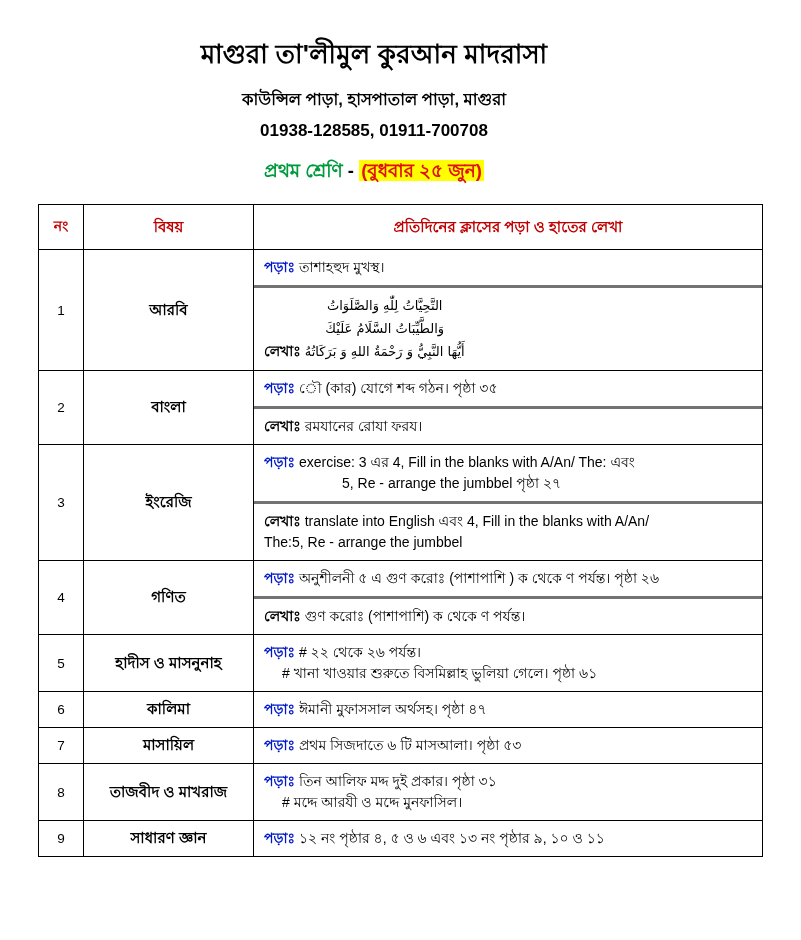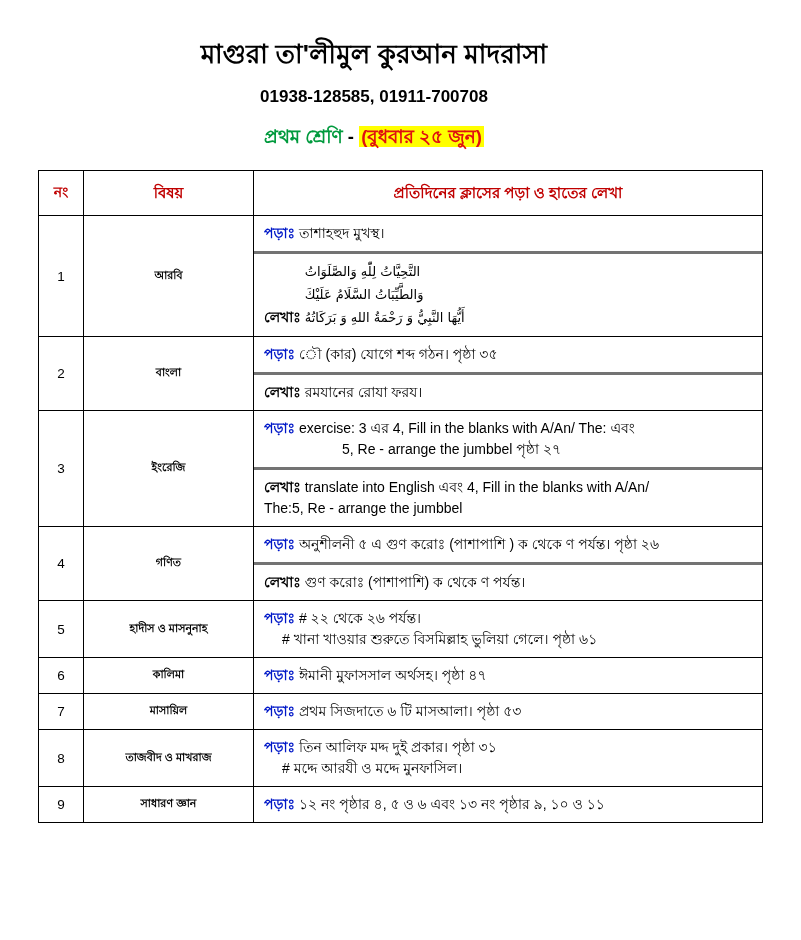--- a/index.html
+++ b/index.html
@@ -82,21 +82,21 @@
   }
 
   td.cell-no {
     text-align: center;
     font-size: 13.5px;
     vertical-align: top;
     padding-top: 8px;
   }
   td.cell-sub {
     text-align: center;
-    font-size: 11px;
+    font-size: 15px;
     font-weight: bold;
   }
   td.cell-body {
     padding: 0;
   }
   .sub-row {
     border-bottom: 3px solid #737373;
     padding: 7px 8px 7px 10px;
     font-size: 14px;
     line-height: 1.5;
@@ -116,38 +116,39 @@
     direction: rtl;
     text-align: center;
     font-family: "DejaVu Sans", sans-serif;
     font-size: 13px;
     line-height: 1.75;
     color: #000;
     padding-right: 120px;
   }
   .arabic-block {
     display: inline-block;
-    text-align: left;
+    text-align: center;
   }
   .indent2 {
     display: block;
     padding-left: 78px;
   }
   .indent-hash {
     display: block;
     padding-left: 18px;
   }
 </style>
 </head>
 <body>
 
 <div class="page">
 
   <div class="header">
     <div class="school-name">মাগুরা তা'লীমুল কুরআন মাদরাসা</div>
+    <div class="address">কাউন্সিল পাড়া, হাসপাতাল পাড়া, মাগুরা</div>
     <div class="phones">01938-128585, 01911-700708</div>
     <div class="classline">
       <span class="cls">প্রথম শ্রেণি</span><span class="dash"> - </span><span class="date">(বুধবার ২৫ জুন)</span>
     </div>
   </div>
 
   <table class="routine">
     <colgroup>
       <col class="col-no">
       <col class="col-sub">

